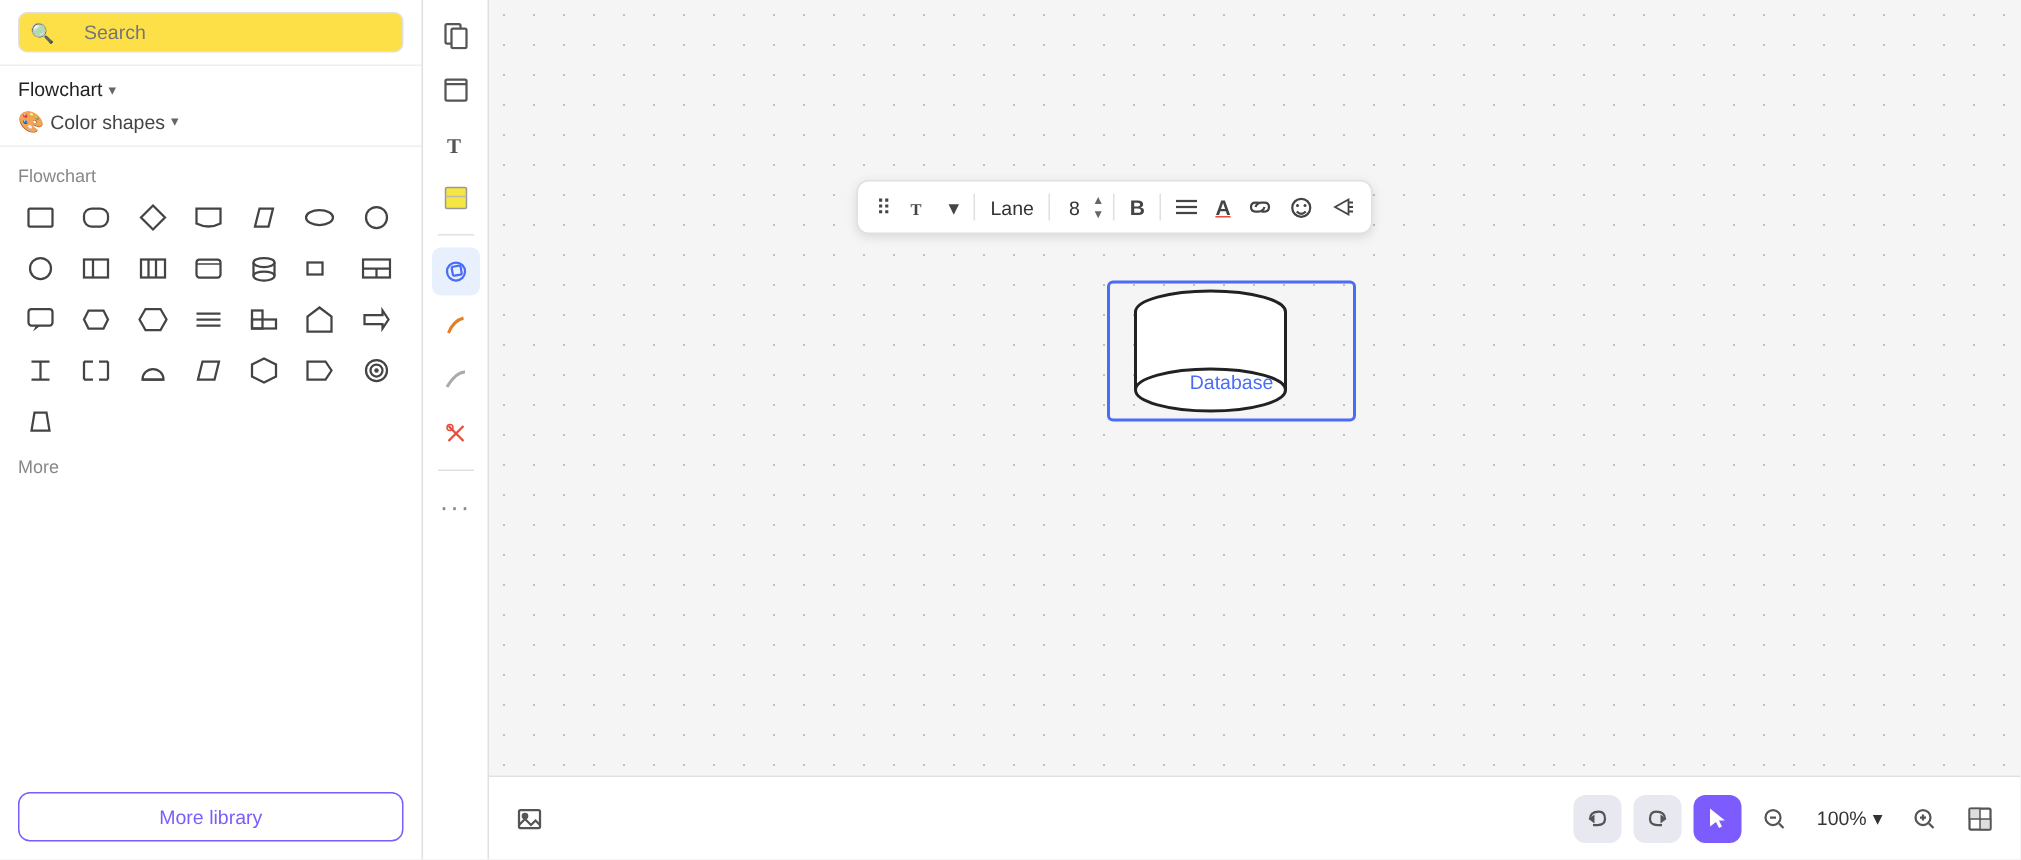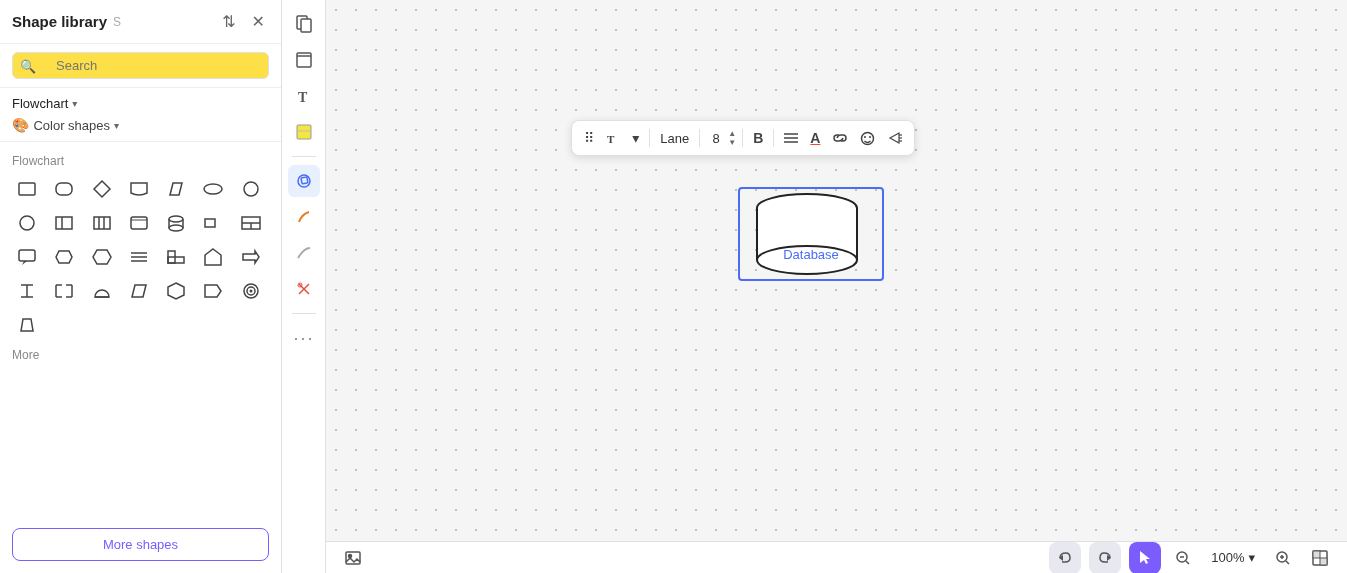--- a/index.html
+++ b/index.html
@@ -258,21 +258,21 @@
       color: #666;
       cursor: pointer;
       line-height: 1;
     }
 
     
     .database-shape-container {
       position: absolute;
       top: 190px;
       left: 415px;
-      width: 140px;
+      width: 160px;
       height: 88px;
       border-radius: 24px;
     }
     .db-label {
       position: absolute;
       bottom: 16px;
       left: 0;
       right: 0;
       text-align: center;
       font-size: 13px;
@@ -286,21 +286,21 @@
       border-radius: 4px;
       pointer-events: none;
     }
 
     
     .bottom-bar {
       position: absolute;
       bottom: 0;
       left: 0;
       right: 0;
-      height: 32px;
+      height: 56px;
       background: #fff;
       border-top: 1px solid #e0e0e0;
       display: flex;
       align-items: center;
       justify-content: space-between;
       padding: 0 12px;
       text-align: center;
     }
     .bottom-left { display: flex; align-items: center; gap: 4px; }
     .bottom-right { display: flex; align-items: center; gap: 8px; }
@@ -333,30 +333,20 @@
       cursor: pointer;
       display: flex; align-items: center; justify-content: center;
       font-size: 14px;
       color: #444;
     }
   </style>
 </head>
 <body>
 
 <div class="left-panel">
-  <div class="panel-header">
-    <div class="panel-title-area">
-      <span class="panel-title">Shape library</span>
-      <span class="panel-title-badge">S</span>
-    </div>
-    <div class="panel-header-icons">
-      <button title="Sort">⇅</button>
-      <button title="Close">✕</button>
-    </div>
-  </div>
 
   <div class="search-bar">
     <div class="search-wrapper">
       <span class="search-icon">🔍</span>
       <input type="text" placeholder="Search" style="">
     </div>
   </div>
 
   <div class="panel-controls">
     <div class="flowchart-selector">
@@ -543,21 +533,21 @@
         </div>
       <div class="shape-item">
           <svg viewBox="0 0 20 20">
             <polygon points="4,16 16,16 14,4 6,4" fill="none" stroke="#444" stroke-width="1.5"></polygon>
           </svg>
         </div>
     </div>
     <div class="lane-label shapes-section-label">More</div>
   </div>
 
-  <button class="more-shapes-btn">More shapes</button>
+  <button class="more-shapes-btn">More library</button>
 </div>
 
 <div class="toolbar-strip">
   <button class="toolbar-btn" title="Pages">
     <svg width="18" height="18" viewBox="0 0 18 18" fill="none" stroke="#555" stroke-width="1.5">
         <rect x="2" y="1" width="10" height="13" rx="1"></rect>
         <rect x="6" y="4" width="10" height="13" rx="1" fill="white" stroke="#555"></rect>
       </svg>
   </button>
   <button class="toolbar-btn" title="Frame">

